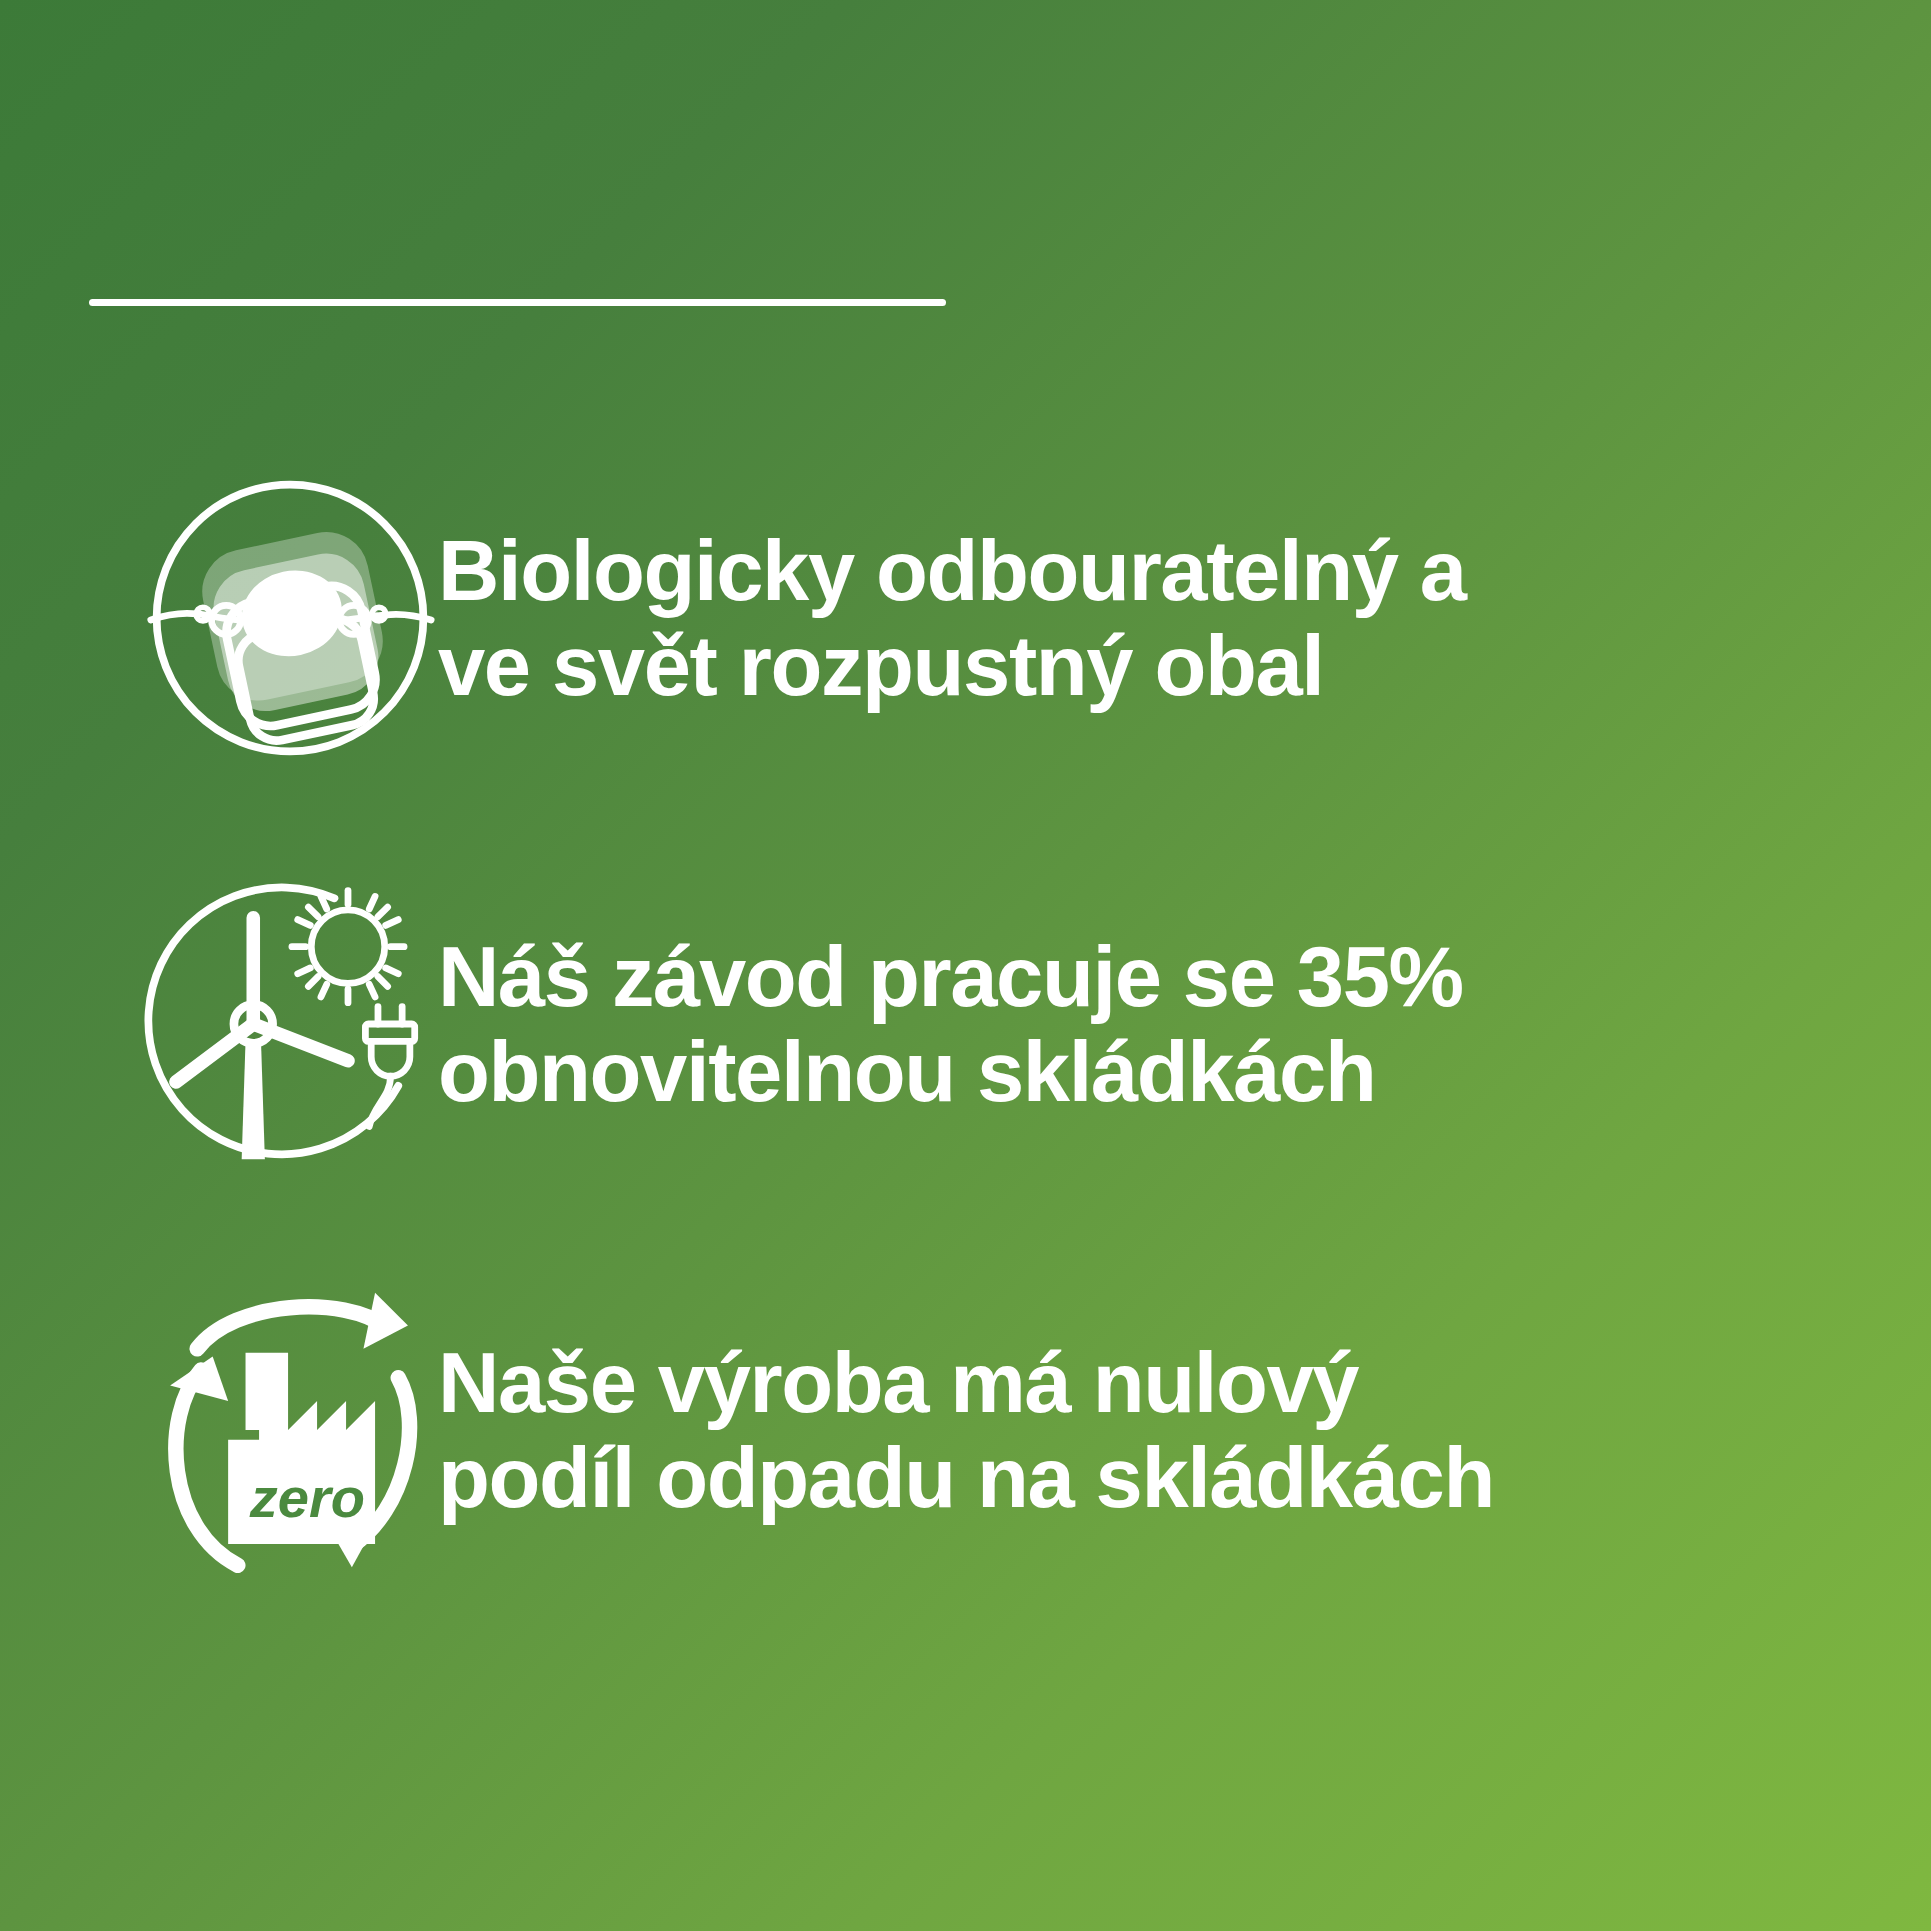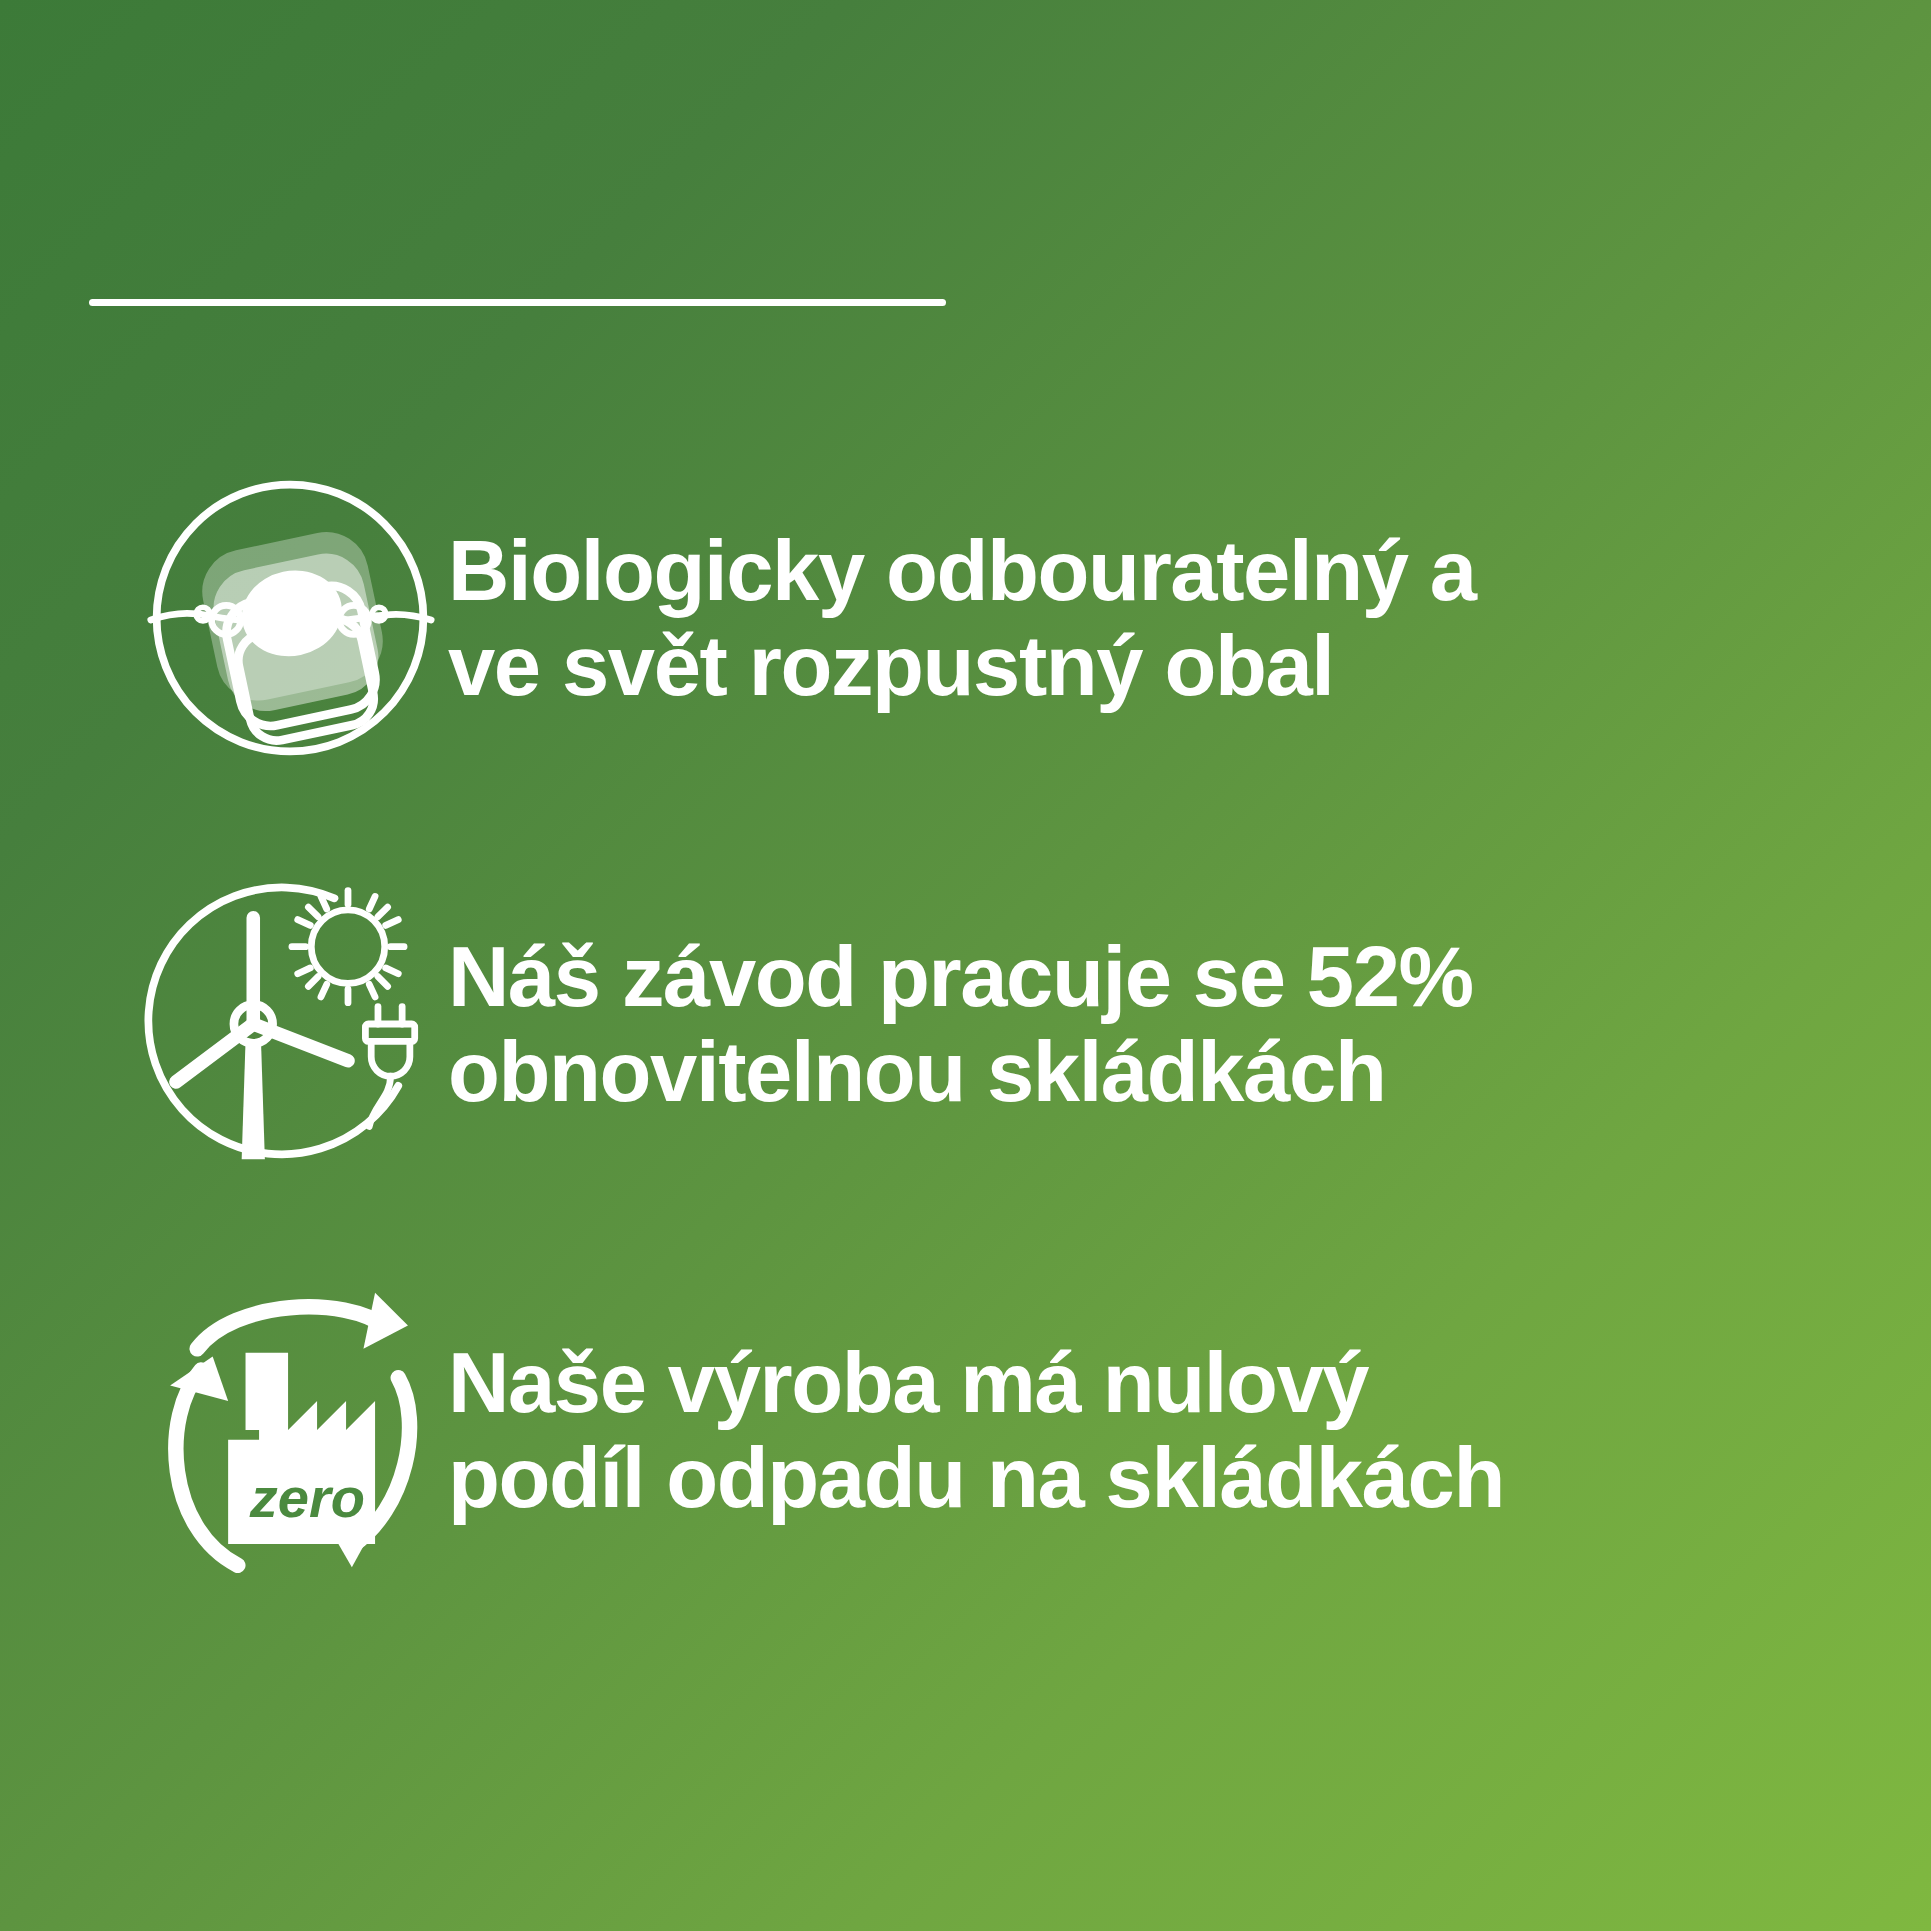--- a/index.html
+++ b/index.html
@@ -73,21 +73,21 @@
     box-sizing: border-box;
   }
   .feature-icon {
     flex: 0 0 290px;
     width: 290px;
     height: 290px;
     position: relative;
     font-style: italic;
   }
   .feature-text {
-    margin-left: 13px;
+    margin-left: 3px;
     font-size: 85px;
     font-weight: 700;
     line-height: 1.12;
     letter-spacing: -1.4px;
     max-width: 1381px;
   }
   .feature-text .ln { display: block; white-space: nowrap; }
 
   svg { display: block; overflow: visible; }
 </style>
@@ -165,21 +165,21 @@
           <g stroke="#ffffff" stroke-width="7" fill="none" stroke-linecap="round">
             <line x1="241" y1="132" x2="241" y2="150"></line>
             <line x1="266" y1="132" x2="266" y2="150"></line>
             <rect x="228" y="150" width="51" height="18" rx="3"></rect>
             <path d="M234 168 L234 184 A20 20 0 0 0 274 184 L274 168"></path>
             <path d="M254 204 C254 226 236 234 232 256"></path>
           </g>
         </svg>
       </div>
       <div class="feature-text">
-        <span class="ln">Náš závod pracuje se 52%</span>
+        <span class="ln">Náš závod pracuje se 35%</span>
         <span class="ln">obnovitelnou skládkách</span>
       </div>
     </div>
 
     <div class="feature">
       <div class="feature-icon">
         <svg viewBox="0 0 300 300" width="290" height="290" aria-hidden="true">
 
           <path d="M54 66 C92 16 206 10 250 44" fill="none" stroke="#ffffff" stroke-width="16" stroke-linecap="round"></path>
           <polygon points="238,8 272,42 226,66" fill="#ffffff"></polygon>

